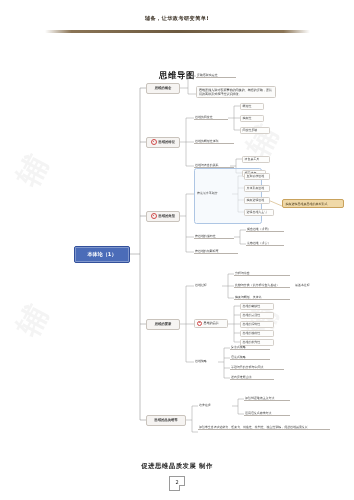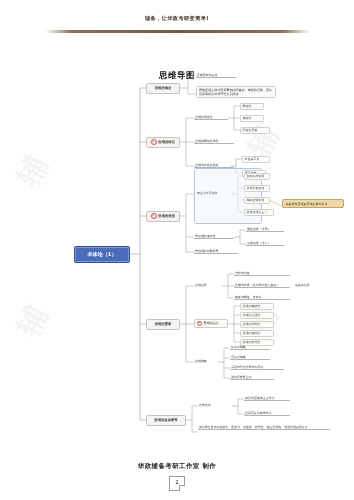--- a/index.html
+++ b/index.html
@@ -325,18 +325,18 @@
     <div class="node l1" style="left:146px;top:352.5px;width:40px;">
       <span>思维的品质培养</span>
     </div>
     <div class="node txt nb" style="left:198px;top:340px;width:26px;">培养途径</div>
     <div class="node txt" style="left:244px;top:333px;width:46px;">加强辩证唯物主义方法</div>
     <div class="node txt" style="left:244px;top:348px;width:46px;">运用启发式教学方法</div>
     <div class="node txt" style="left:198px;top:362px;width:132px;">加强学生言语表达能力、想象力、创造性、批判性、独立性训练，促进思维品质发展</div>
 
   </div>
 
-  <div class="ftr">华政辅备考研工作室 制作</div>
+  <div class="ftr">促进思维品质发展 制作</div>
   <div class="pgwrap">
     <div class="pgbox">2</div>
   </div>
 
 </div>
 
 </body></html>

